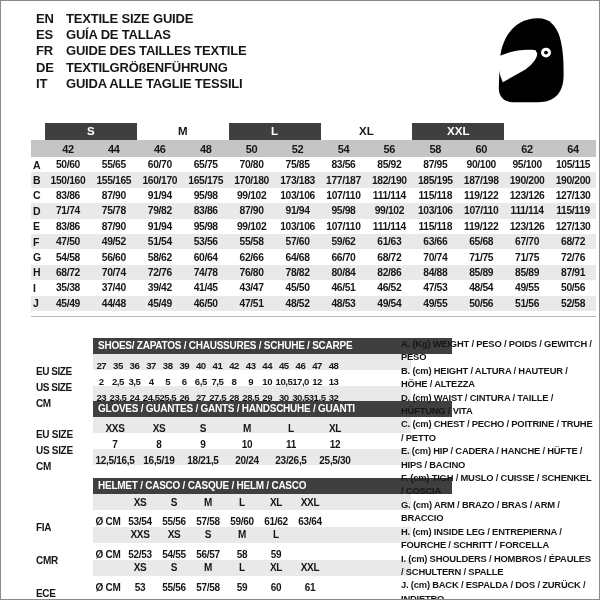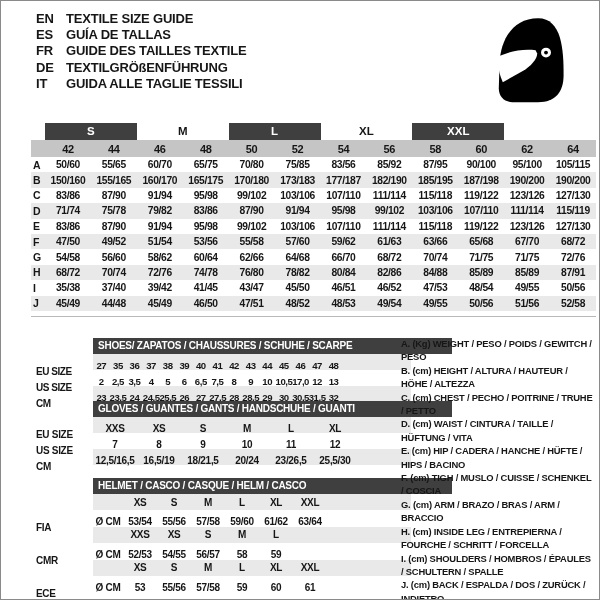--- a/index.html
+++ b/index.html
@@ -434,21 +434,21 @@
         <span class="val-cell">60</span>
         <span class="val-cell">61</span>
         <span class="filler"></span>
       </div>
     </div>
 </div>
 
 <div class="legend">
     <div class="legend-item">A. (Kg) WEIGHT / PESO / POIDS / GEWITCH / PESO</div>
     <div class="legend-item">B. (cm) HEIGHT / ALTURA / HAUTEUR / HÖHE / ALTEZZA</div>
+    <div class="legend-item">D. (cm) WAIST / CINTURA / TAILLE / HÜFTUNG / VITA</div>
     <div class="legend-item">C. (cm) CHEST / PECHO / POITRINE / TRUHE / PETTO</div>
-    <div class="legend-item">D. (cm) WAIST / CINTURA / TAILLE / HÜFTUNG / VITA</div>
     <div class="legend-item">E. (cm) HIP / CADERA / HANCHE / HÜFTE / HIPS / BACINO</div>
     <div class="legend-item">F. (cm) TIGH / MUSLO / CUISSE / SCHENKEL / COSCIA</div>
     <div class="legend-item">G. (cm) ARM / BRAZO / BRAS / ARM / BRACCIO</div>
     <div class="legend-item">H. (cm) INSIDE LEG / ENTREPIERNA / FOURCHE / SCHRITT / FORCELLA</div>
     <div class="legend-item">I. (cm) SHOULDERS / HOMBROS / ÉPAULES / SCHULTERN / SPALLE</div>
     <div class="legend-item">J. (cm) BACK / ESPALDA / DOS / ZURÜCK / INDIETRO</div>
   </div>
 
 </body></html>

